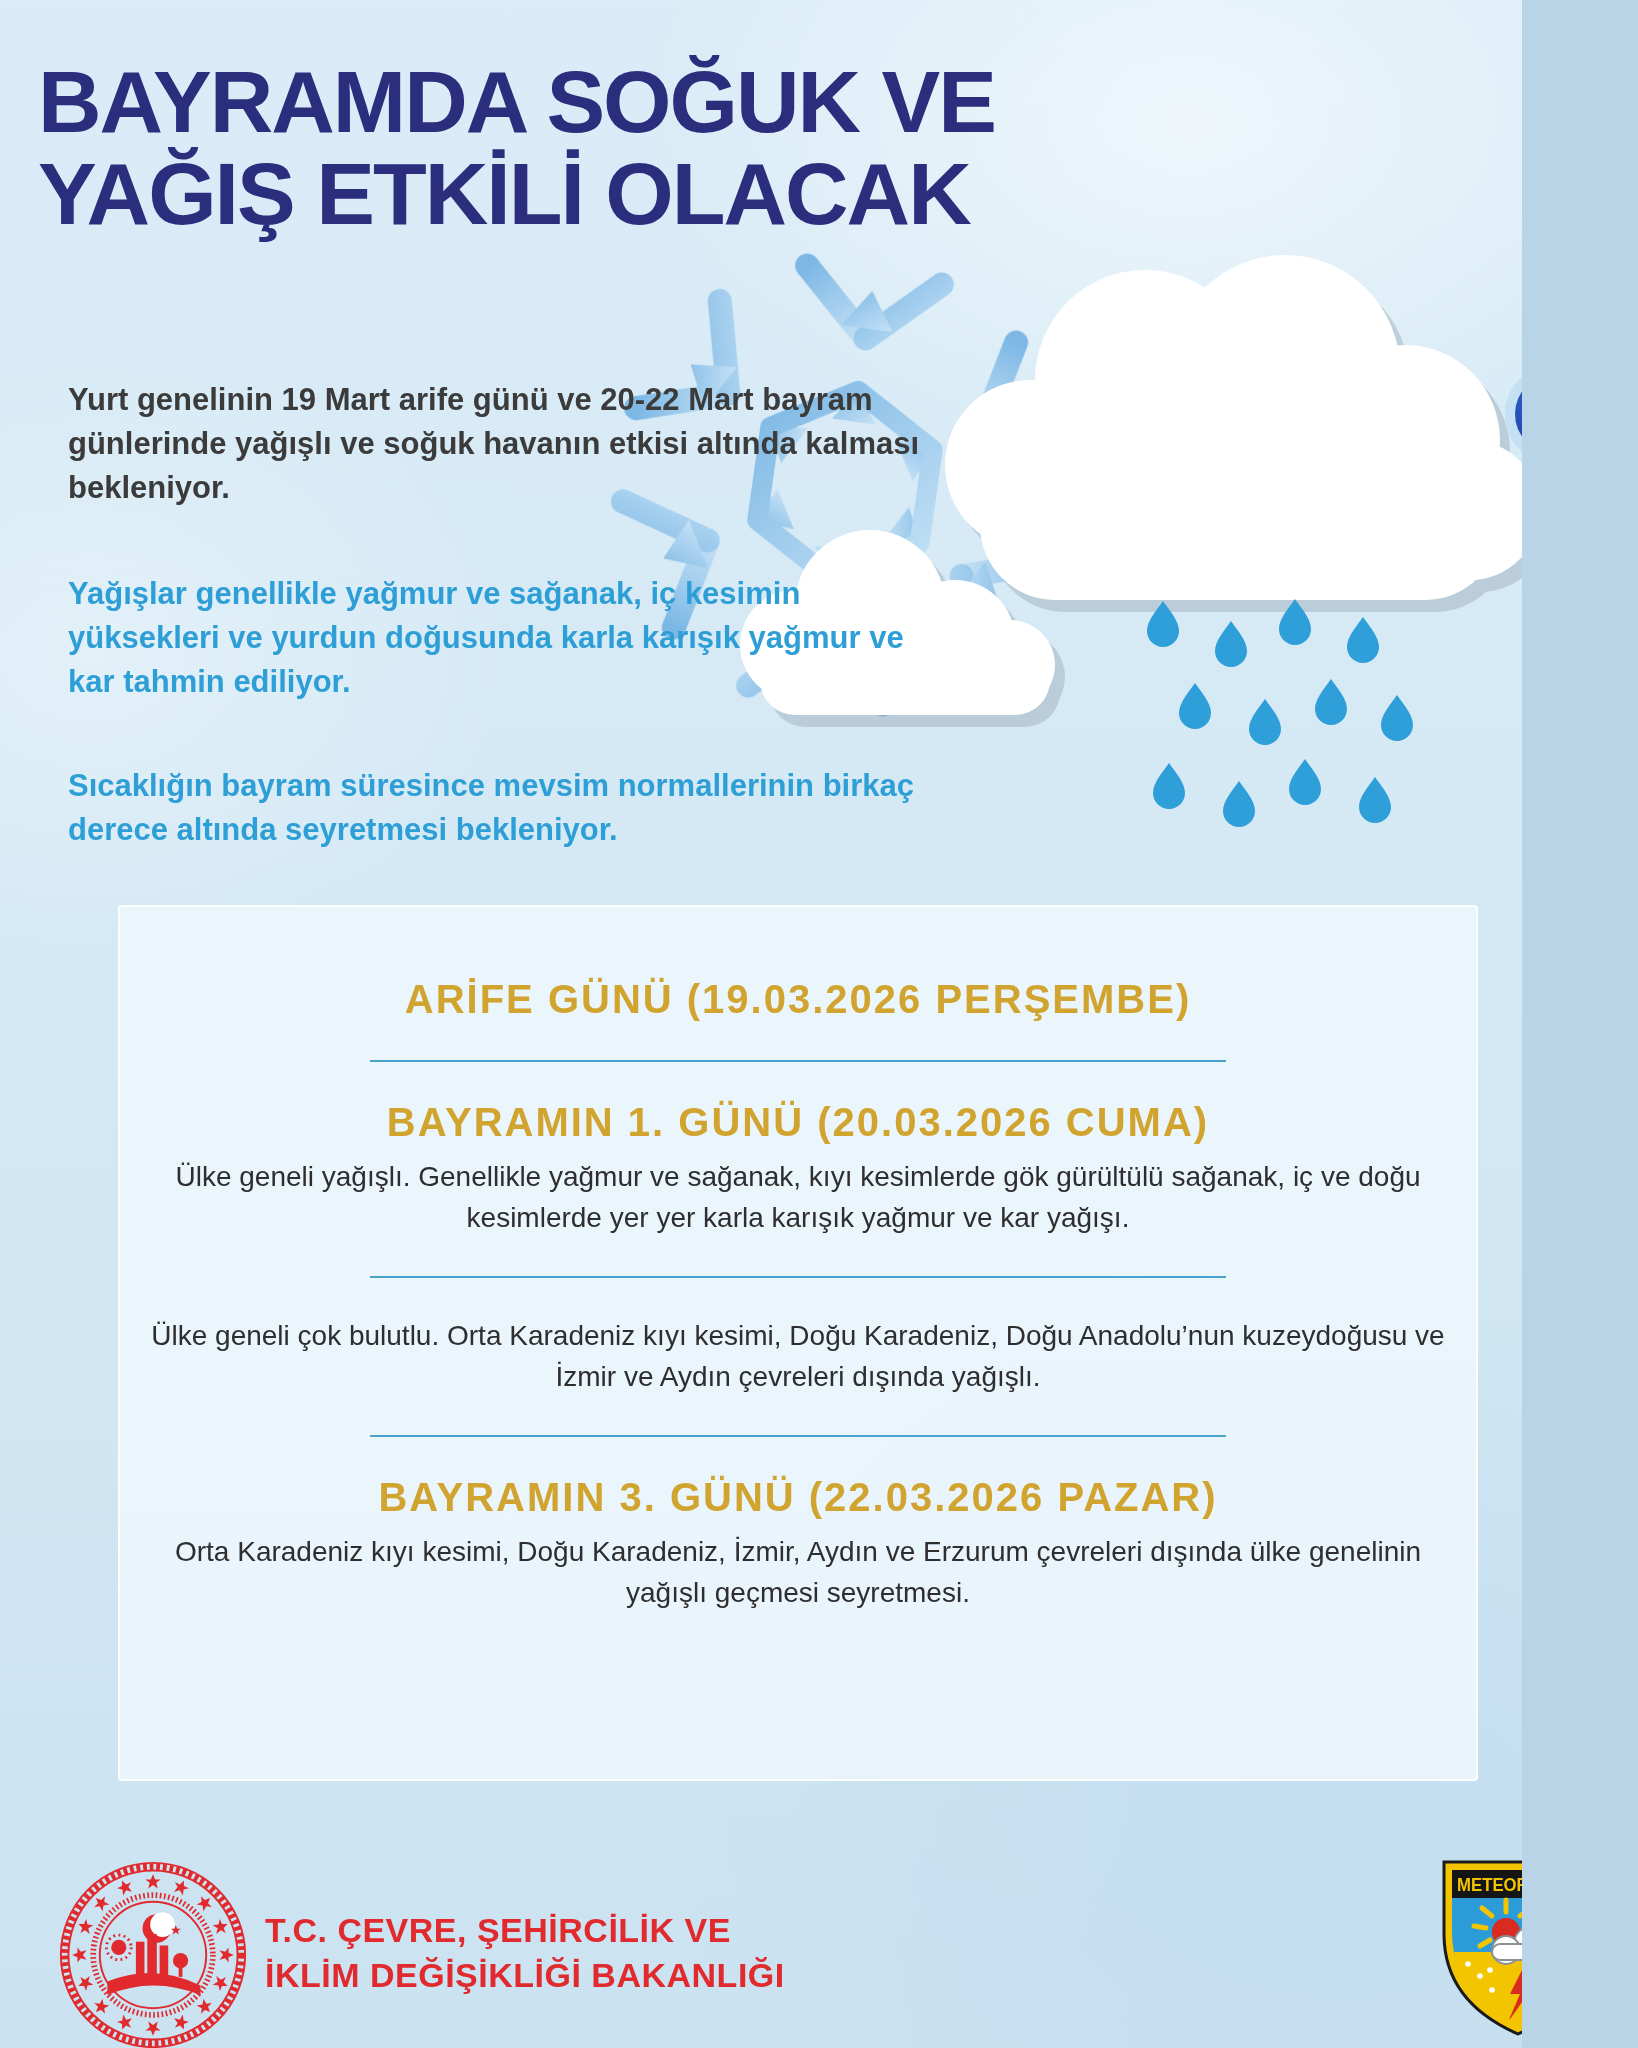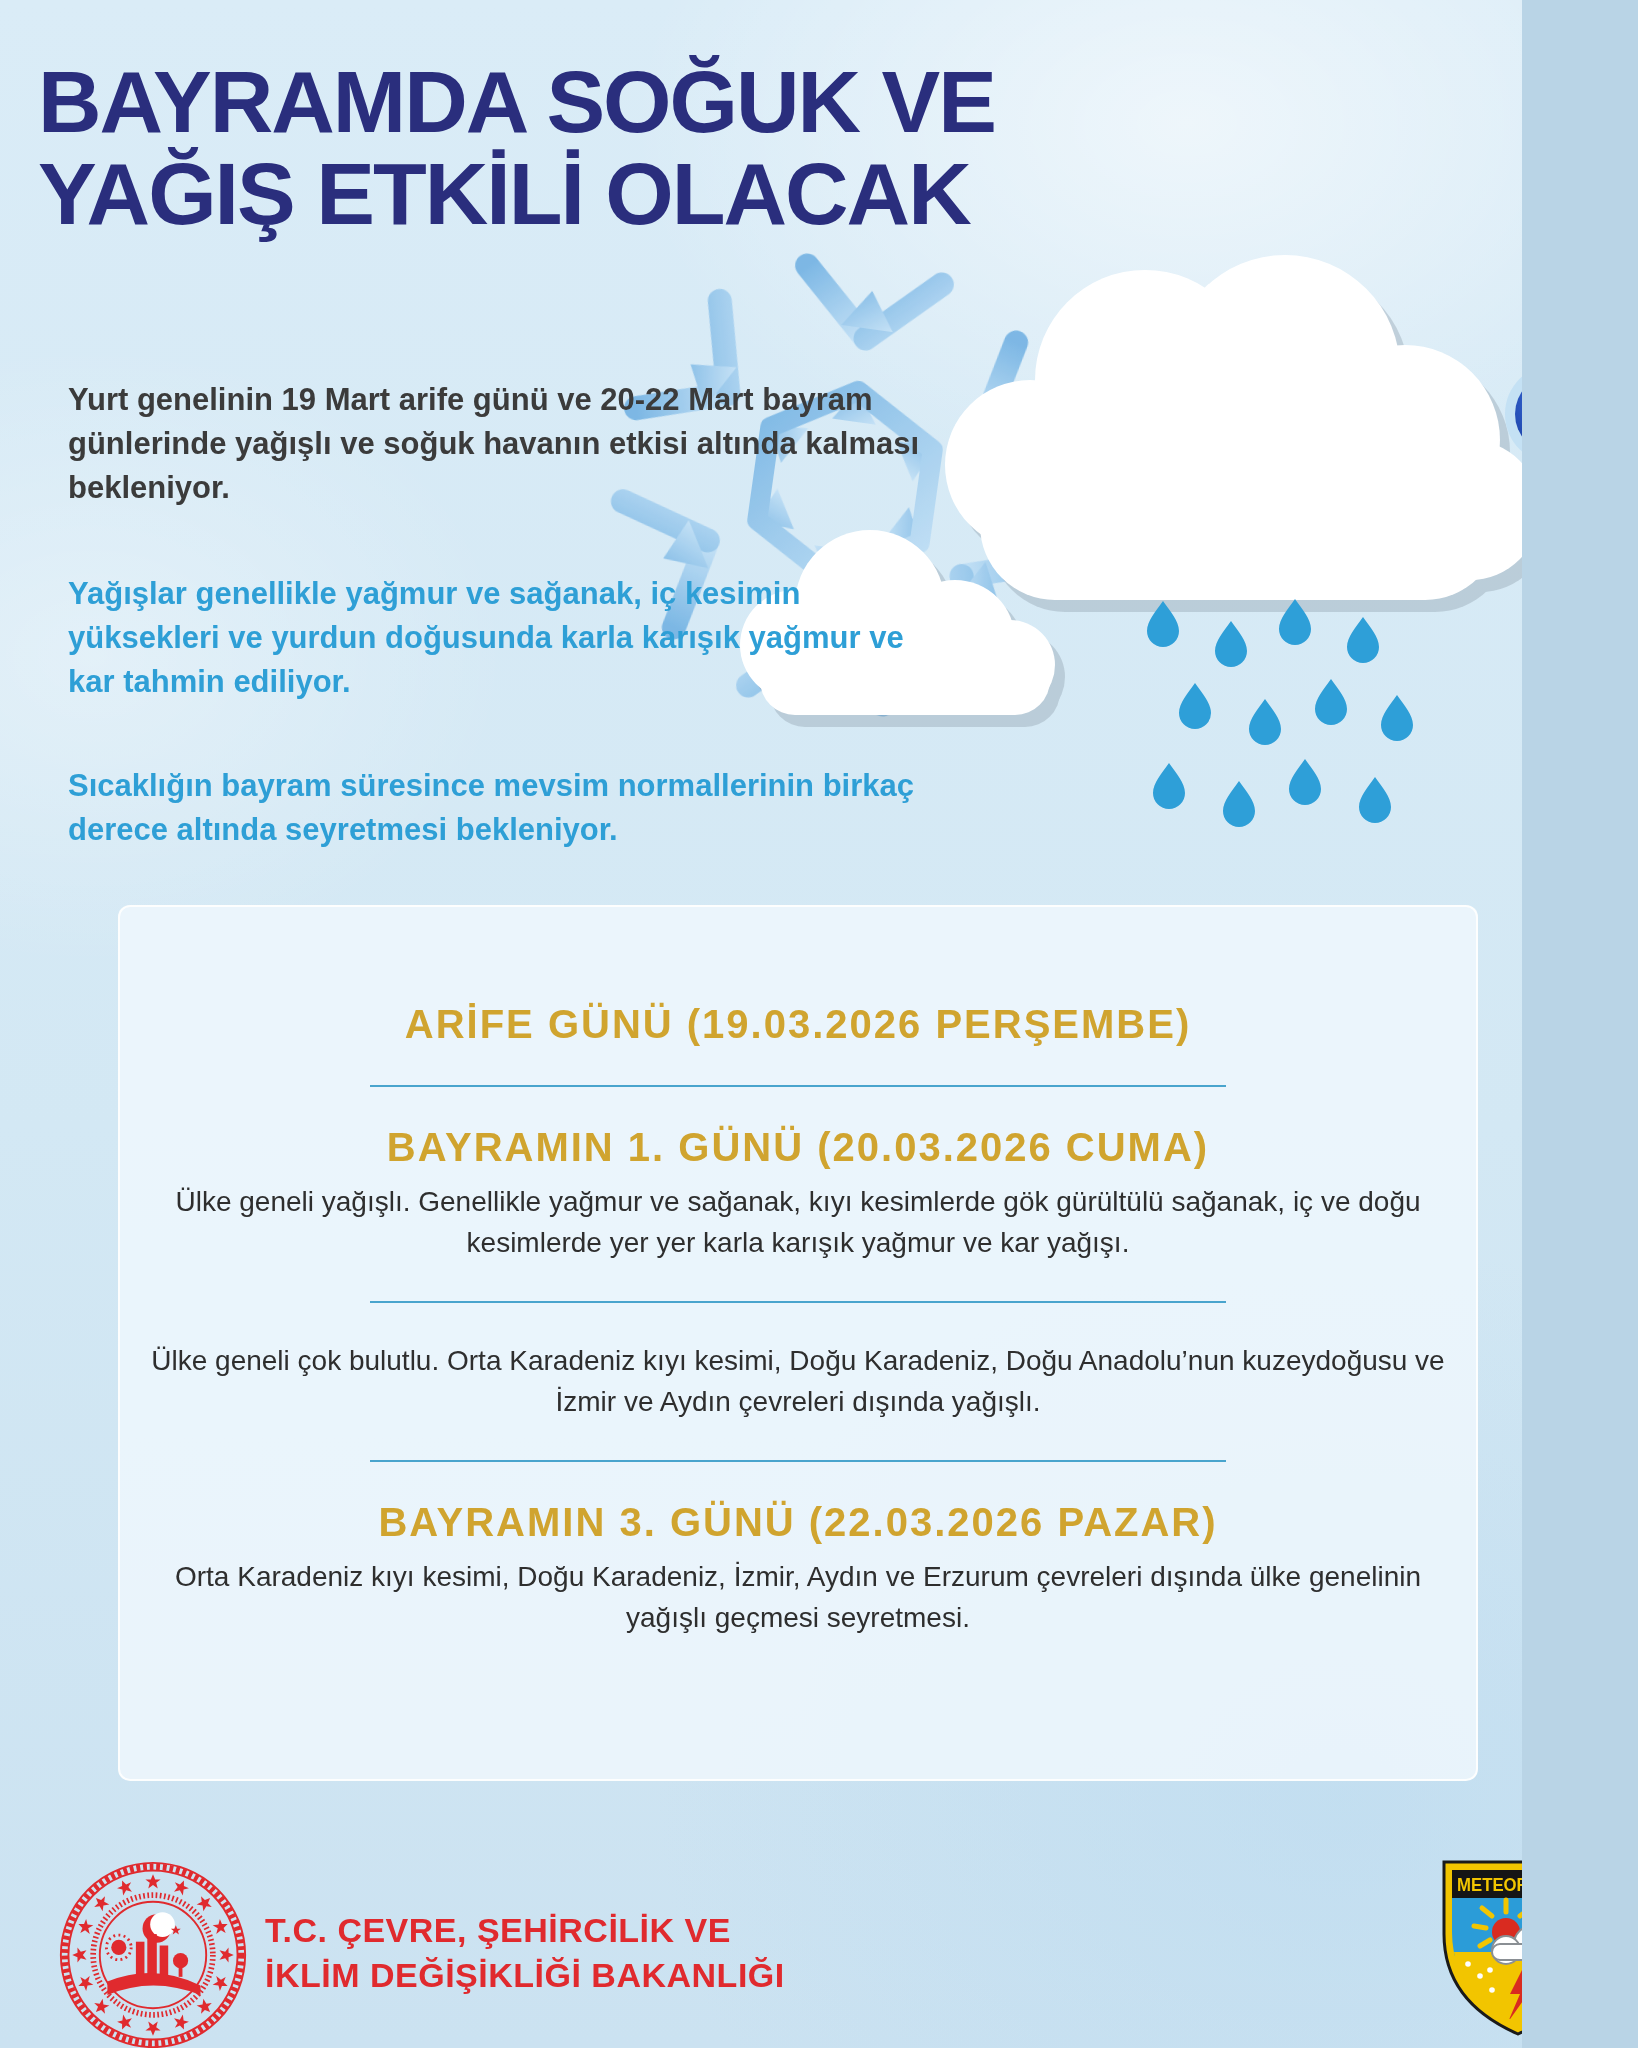--- a/index.html
+++ b/index.html
@@ -31,22 +31,22 @@
   .snowflake{left:565px;top:205px;}
   .clouds{left:700px;top:250px;}
   .raindrops{left:1135px;top:595px;}
   .thermo{left:1478px;top:256px;}
   .cloud-shadow{filter:drop-shadow(10px 12px 0 rgba(143,158,170,.38));}
 
   .panel{
     position:absolute;left:118px;top:905px;width:1360px;height:876px;
     background:rgba(238,247,253,.85);
     border:2px solid rgba(255,255,255,.9);
-    border-radius:12px;box-sizing:border-box;
-    padding-top:95px;text-align:center;
+    border-radius:4px;box-sizing:border-box;
+    padding-top:70px;text-align:center;
   }
   .day-heading{
     margin:0 auto 12px;font-size:40px;font-weight:bold;letter-spacing:2px;
     color:#D0A42F;
   }
   .day-body{
     margin:0 auto;max-width:1300px;font-size:28px;line-height:1.45;
     color:#2E2E2E;font-weight:500;
   }
   .divider{

